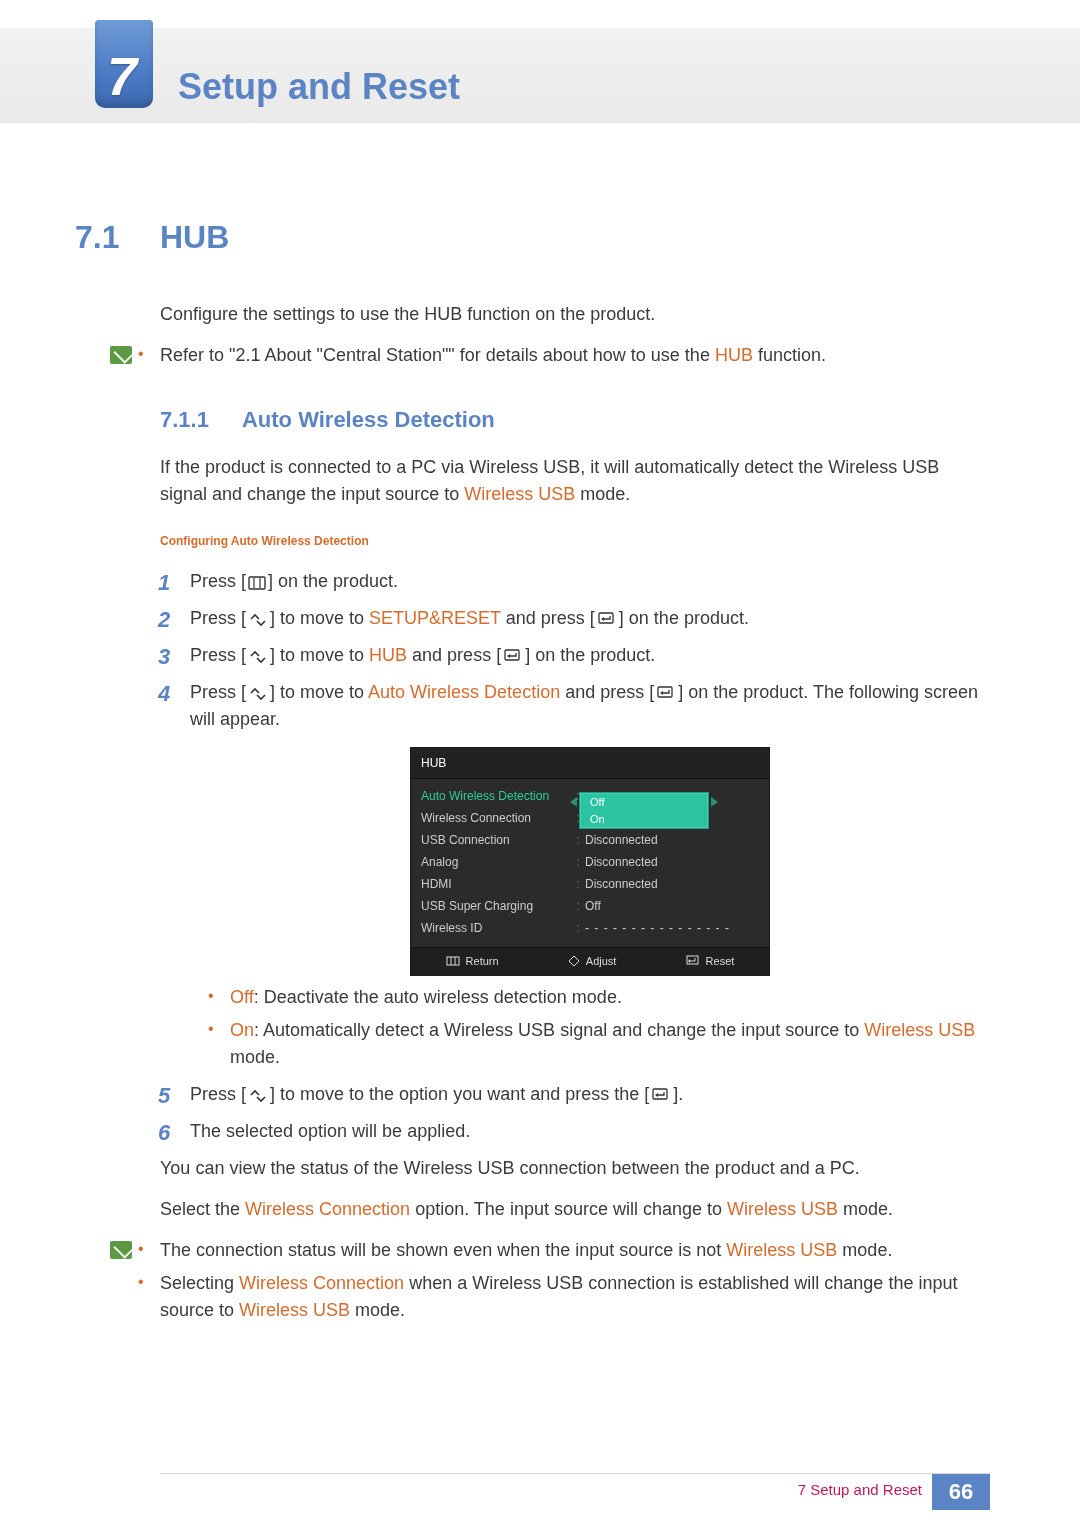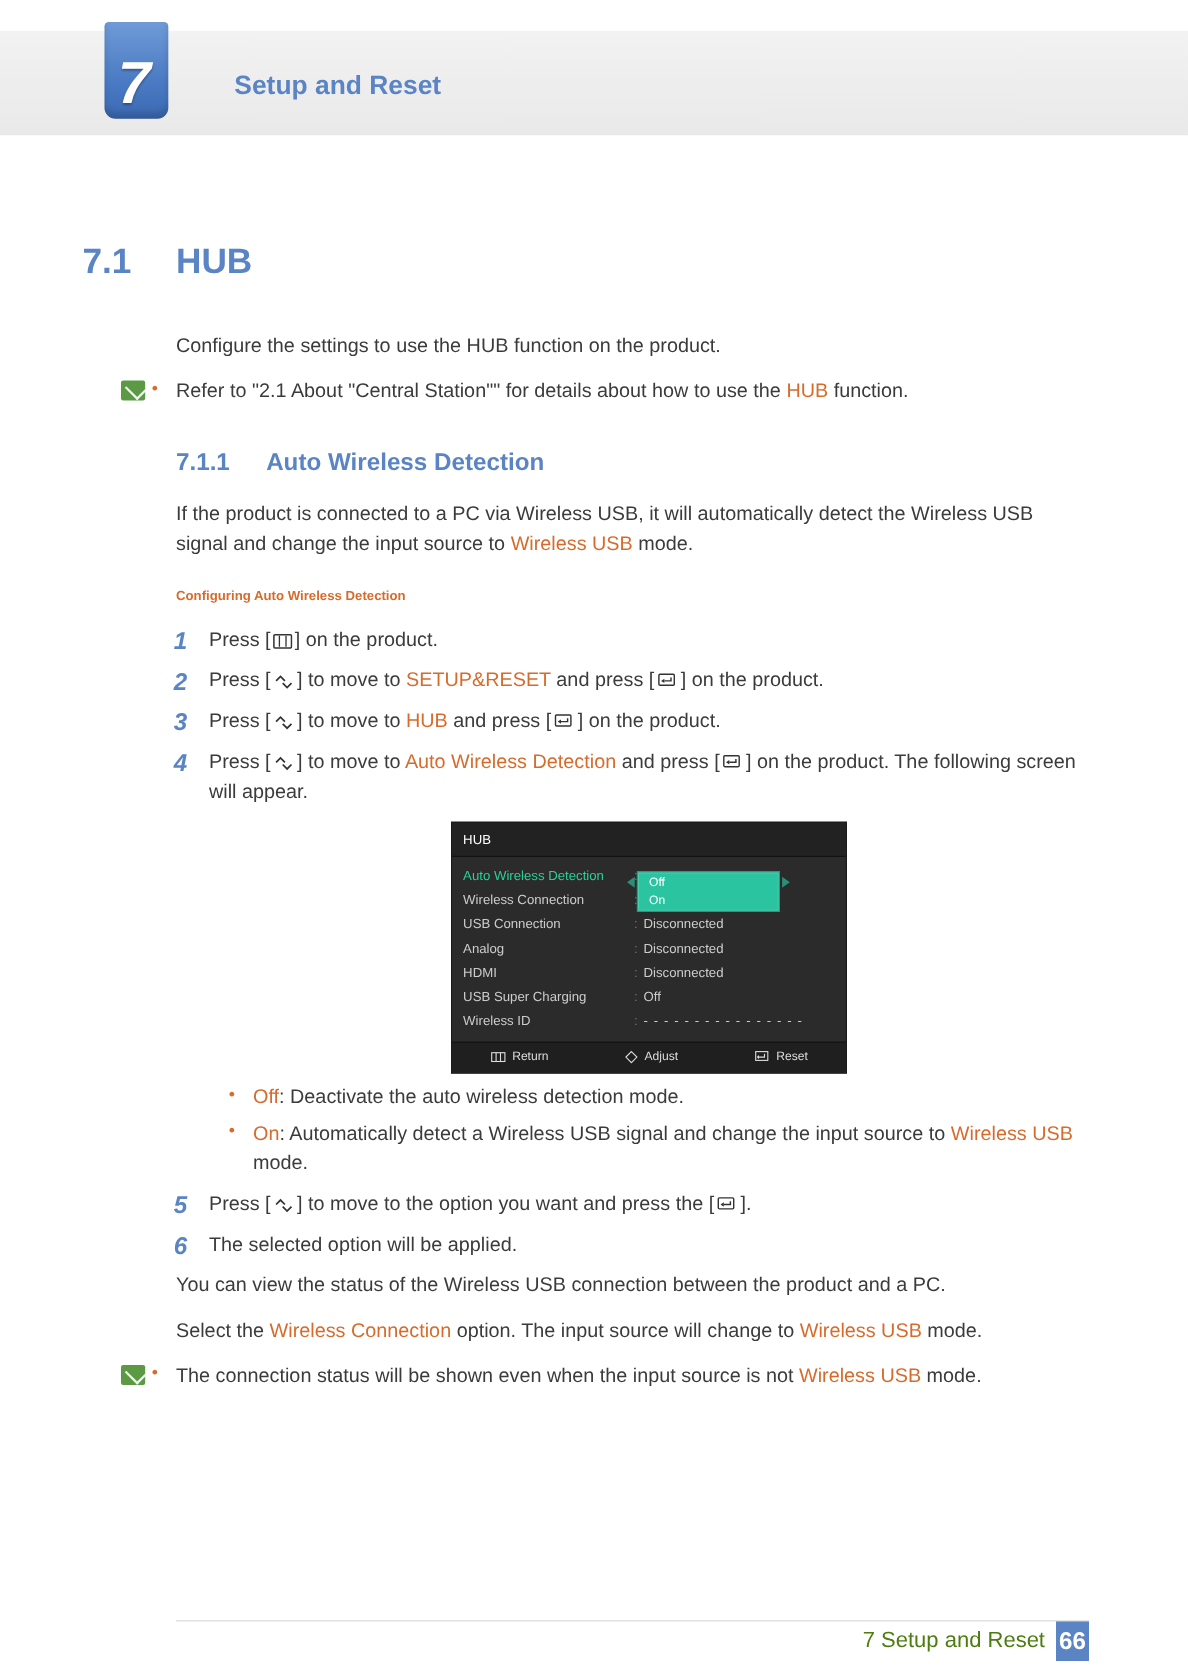--- a/index.html
+++ b/index.html
@@ -36,24 +36,23 @@
     font-size: 54px;
     font-style: italic;
     font-weight: bold;
     color: #fff;
     text-shadow: 0 1px 2px rgba(0,0,0,0.3);
   }
   .chap-title {
     position: absolute;
     top: 32px;
     left: 178px;
-    font-size: 24px;
+    font-size: 36px;
     font-weight: bold;
     color: #5b84c4;
-    margin-left: 35px;
   }
   .content {
     padding: 0 90px 0 160px;
     margin-top: 90px;
   }
   .h1 { font-size: 32px; font-weight: bold; color: #5b84c4; margin-bottom: 40px; }
   .h1 .secnum { display:inline-block; width:85px; margin-left:-85px; }
   .para { color:#3b3b3b; margin-bottom: 14px; }
   .note-block { display:flex; align-items:flex-start; margin-bottom:28px; margin-top:10px; }
   .note-icon {
@@ -117,23 +116,23 @@
     background:#1f1f1f; border-top:1px solid #111; padding:5px 0; font-size:11px; color:#ddd;
   }
   .osd-footer .fitem { display:flex; align-items:center; gap:6px; }
 
   
   .page-footer {
     position:absolute; bottom:20px; right:90px; left:160px; height:34px;
     border-top:1px solid #d8d8d8; display:flex; justify-content:flex-end; align-items:center;
     padding-top:0;
   }
-  .foot-text { color:#4d7c0f; font-size:20px; margin-right:10px;margin-left:25px; }
+  .foot-text { color:#be185d; font-size:15px; margin-right:10px;margin-left:25px; }
   .foot-page {
-    background:#5b84c4; color:#fff; width:30px; height:36px; display:flex;
+    background:#5b84c4; color:#fff; width:58px; height:36px; display:flex;
     align-items:center; justify-content:center; font-size:22px; font-weight:bold;
     margin-bottom:-2px;
   }
 </style>
 </head>
 <body>
 
 <div class="header-bar">
   <div class="chap-box"></div>
   <div class="chap-num">7</div>
@@ -305,20 +304,23 @@
   <p class="para">
     <span>Select the </span><span class="inline-orange">Wireless Connection</span><span> option. The input source will change to </span><span class="inline-orange">Wireless USB</span><span> mode.</span>
   </p>
 
   <div class="note-block">
     <div class="note-icon"></div>
     <ul class="sbul" style="padding-left:0;">
       <li>
         <span>The connection status will be shown even when the input source is not </span><span class="inline-orange">Wireless USB</span><span> mode.</span>
       </li>
+      <li>
+        <span>Selecting </span><span class="inline-orange">Wireless Connection</span><span> when a Wireless USB connection is established will change the input source to </span><span class="inline-orange">Wireless USB</span><span> mode.</span>
+      </li>
     </ul>
   </div>
 
 </div>
 
 <div class="page-footer">
   <span class="foot-text">7 Setup and Reset</span>
   <div class="foot-page">66</div>
 </div>
 

